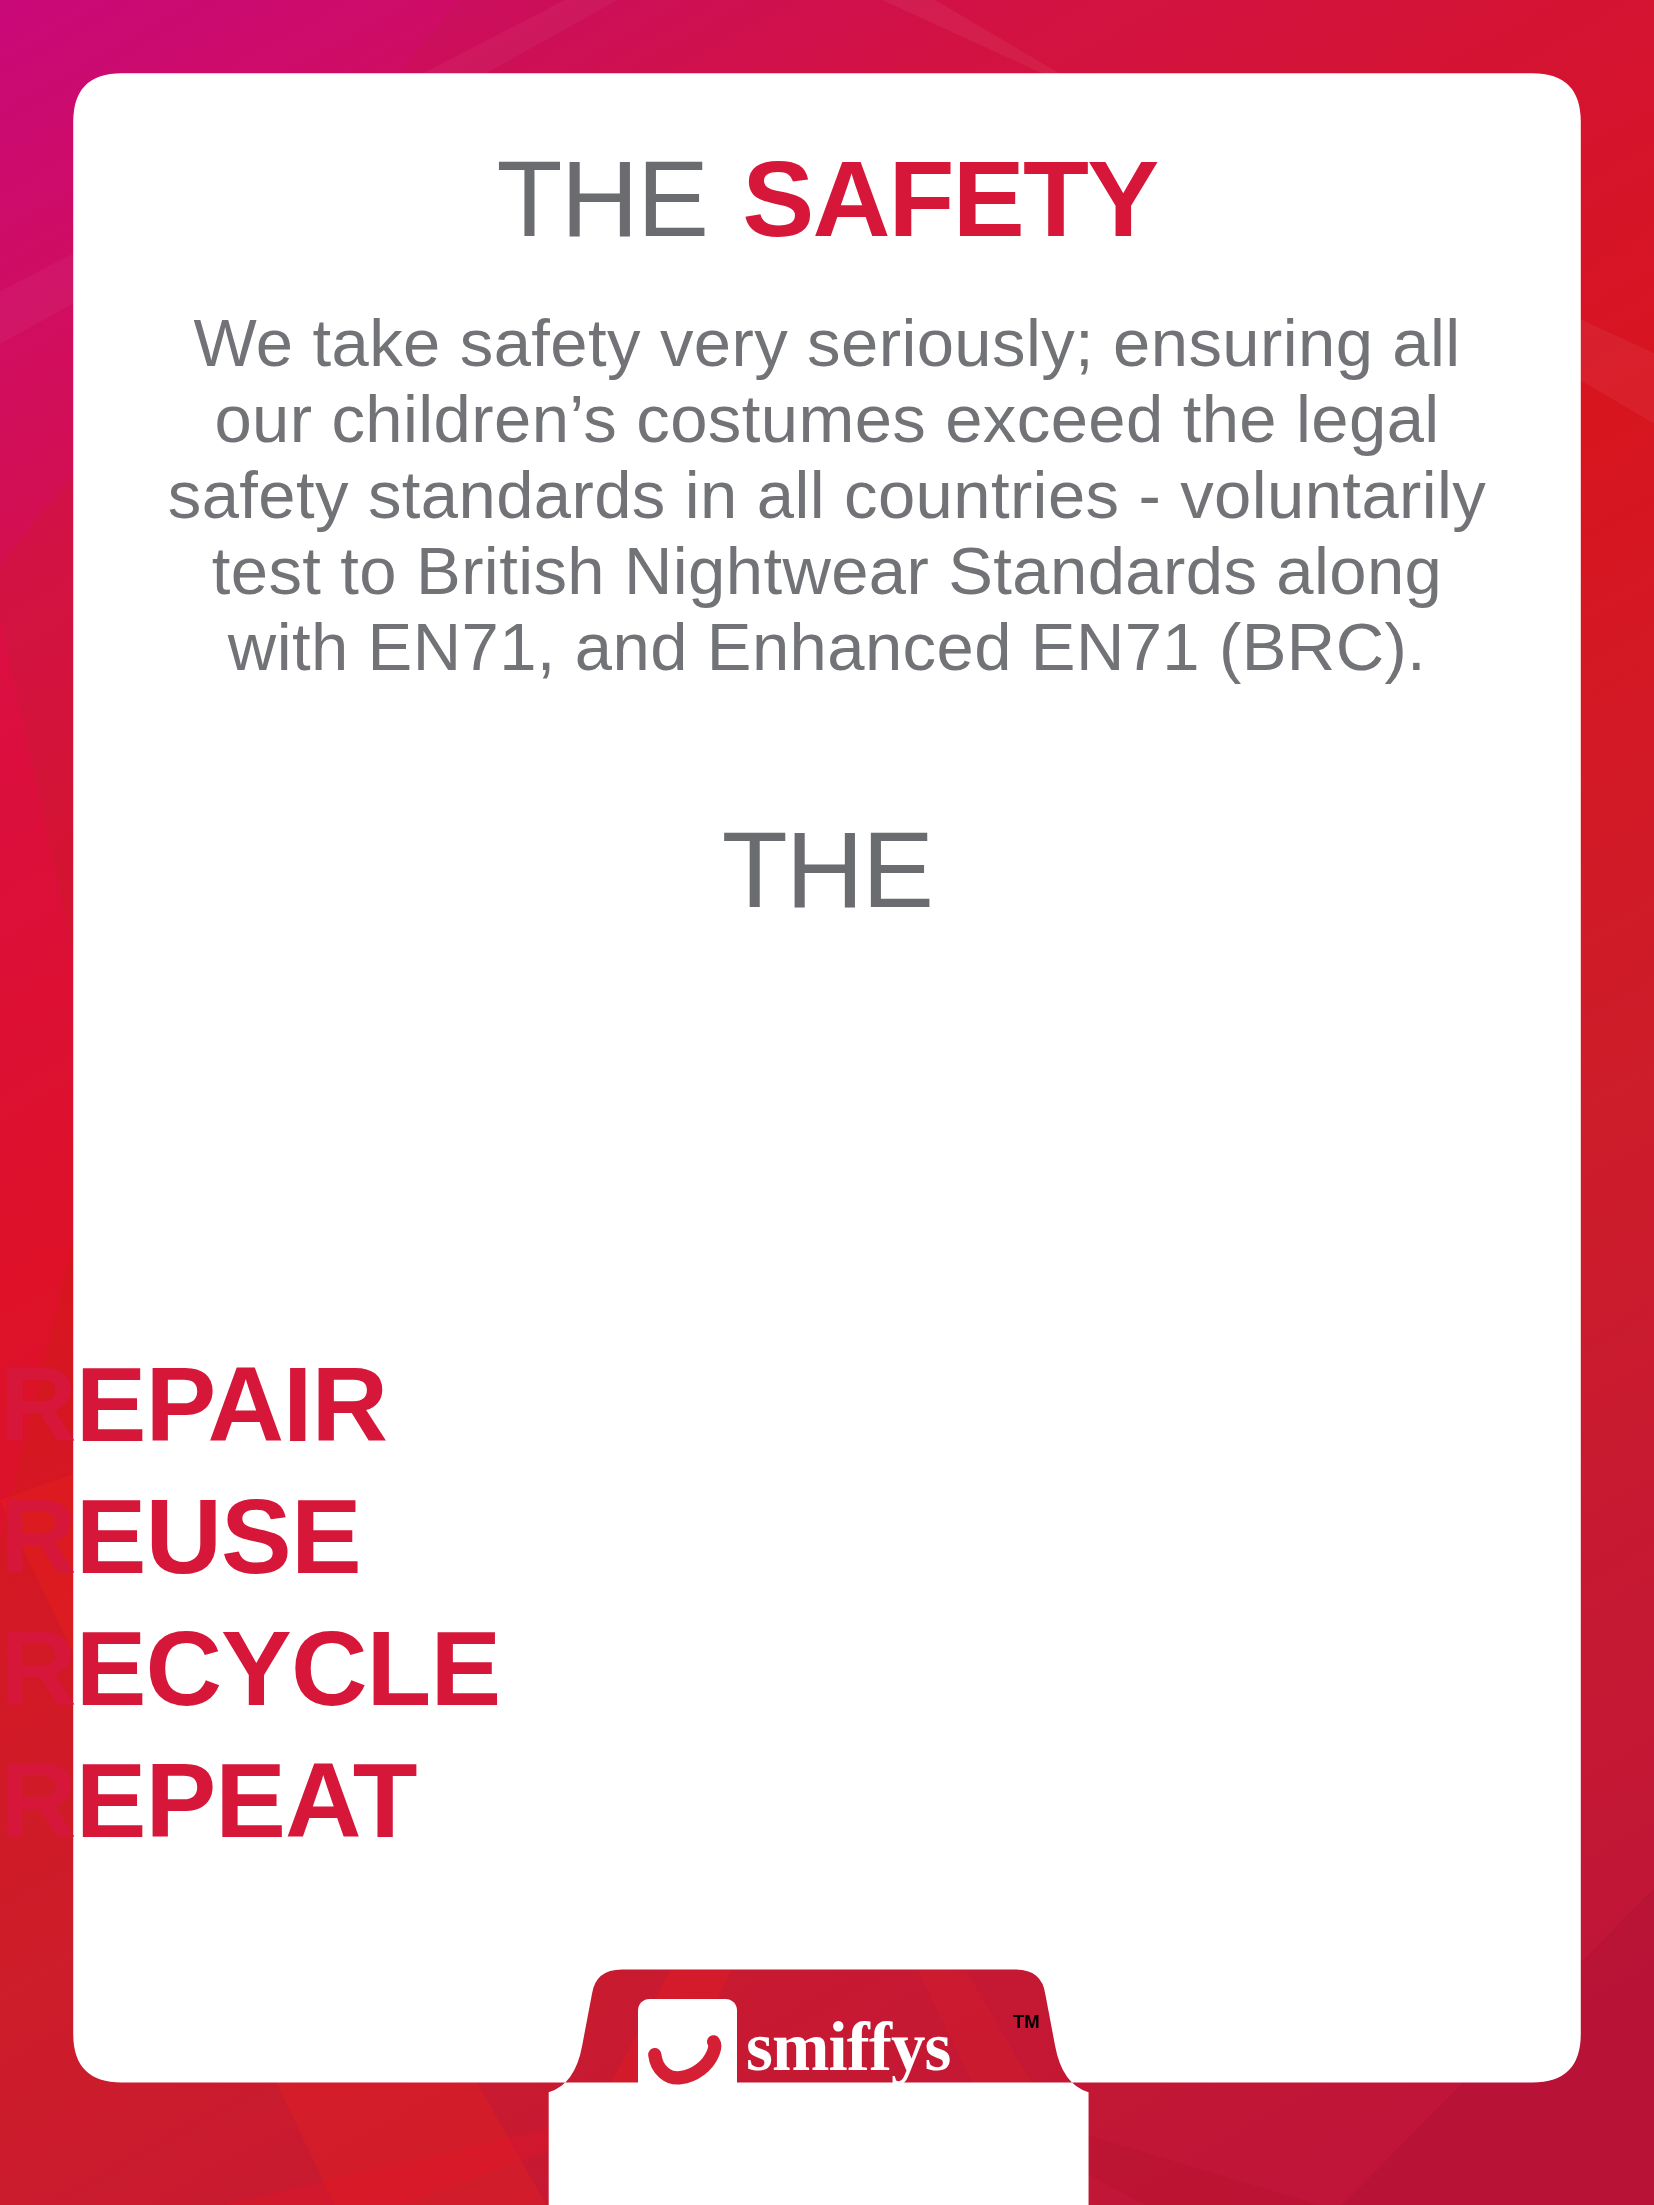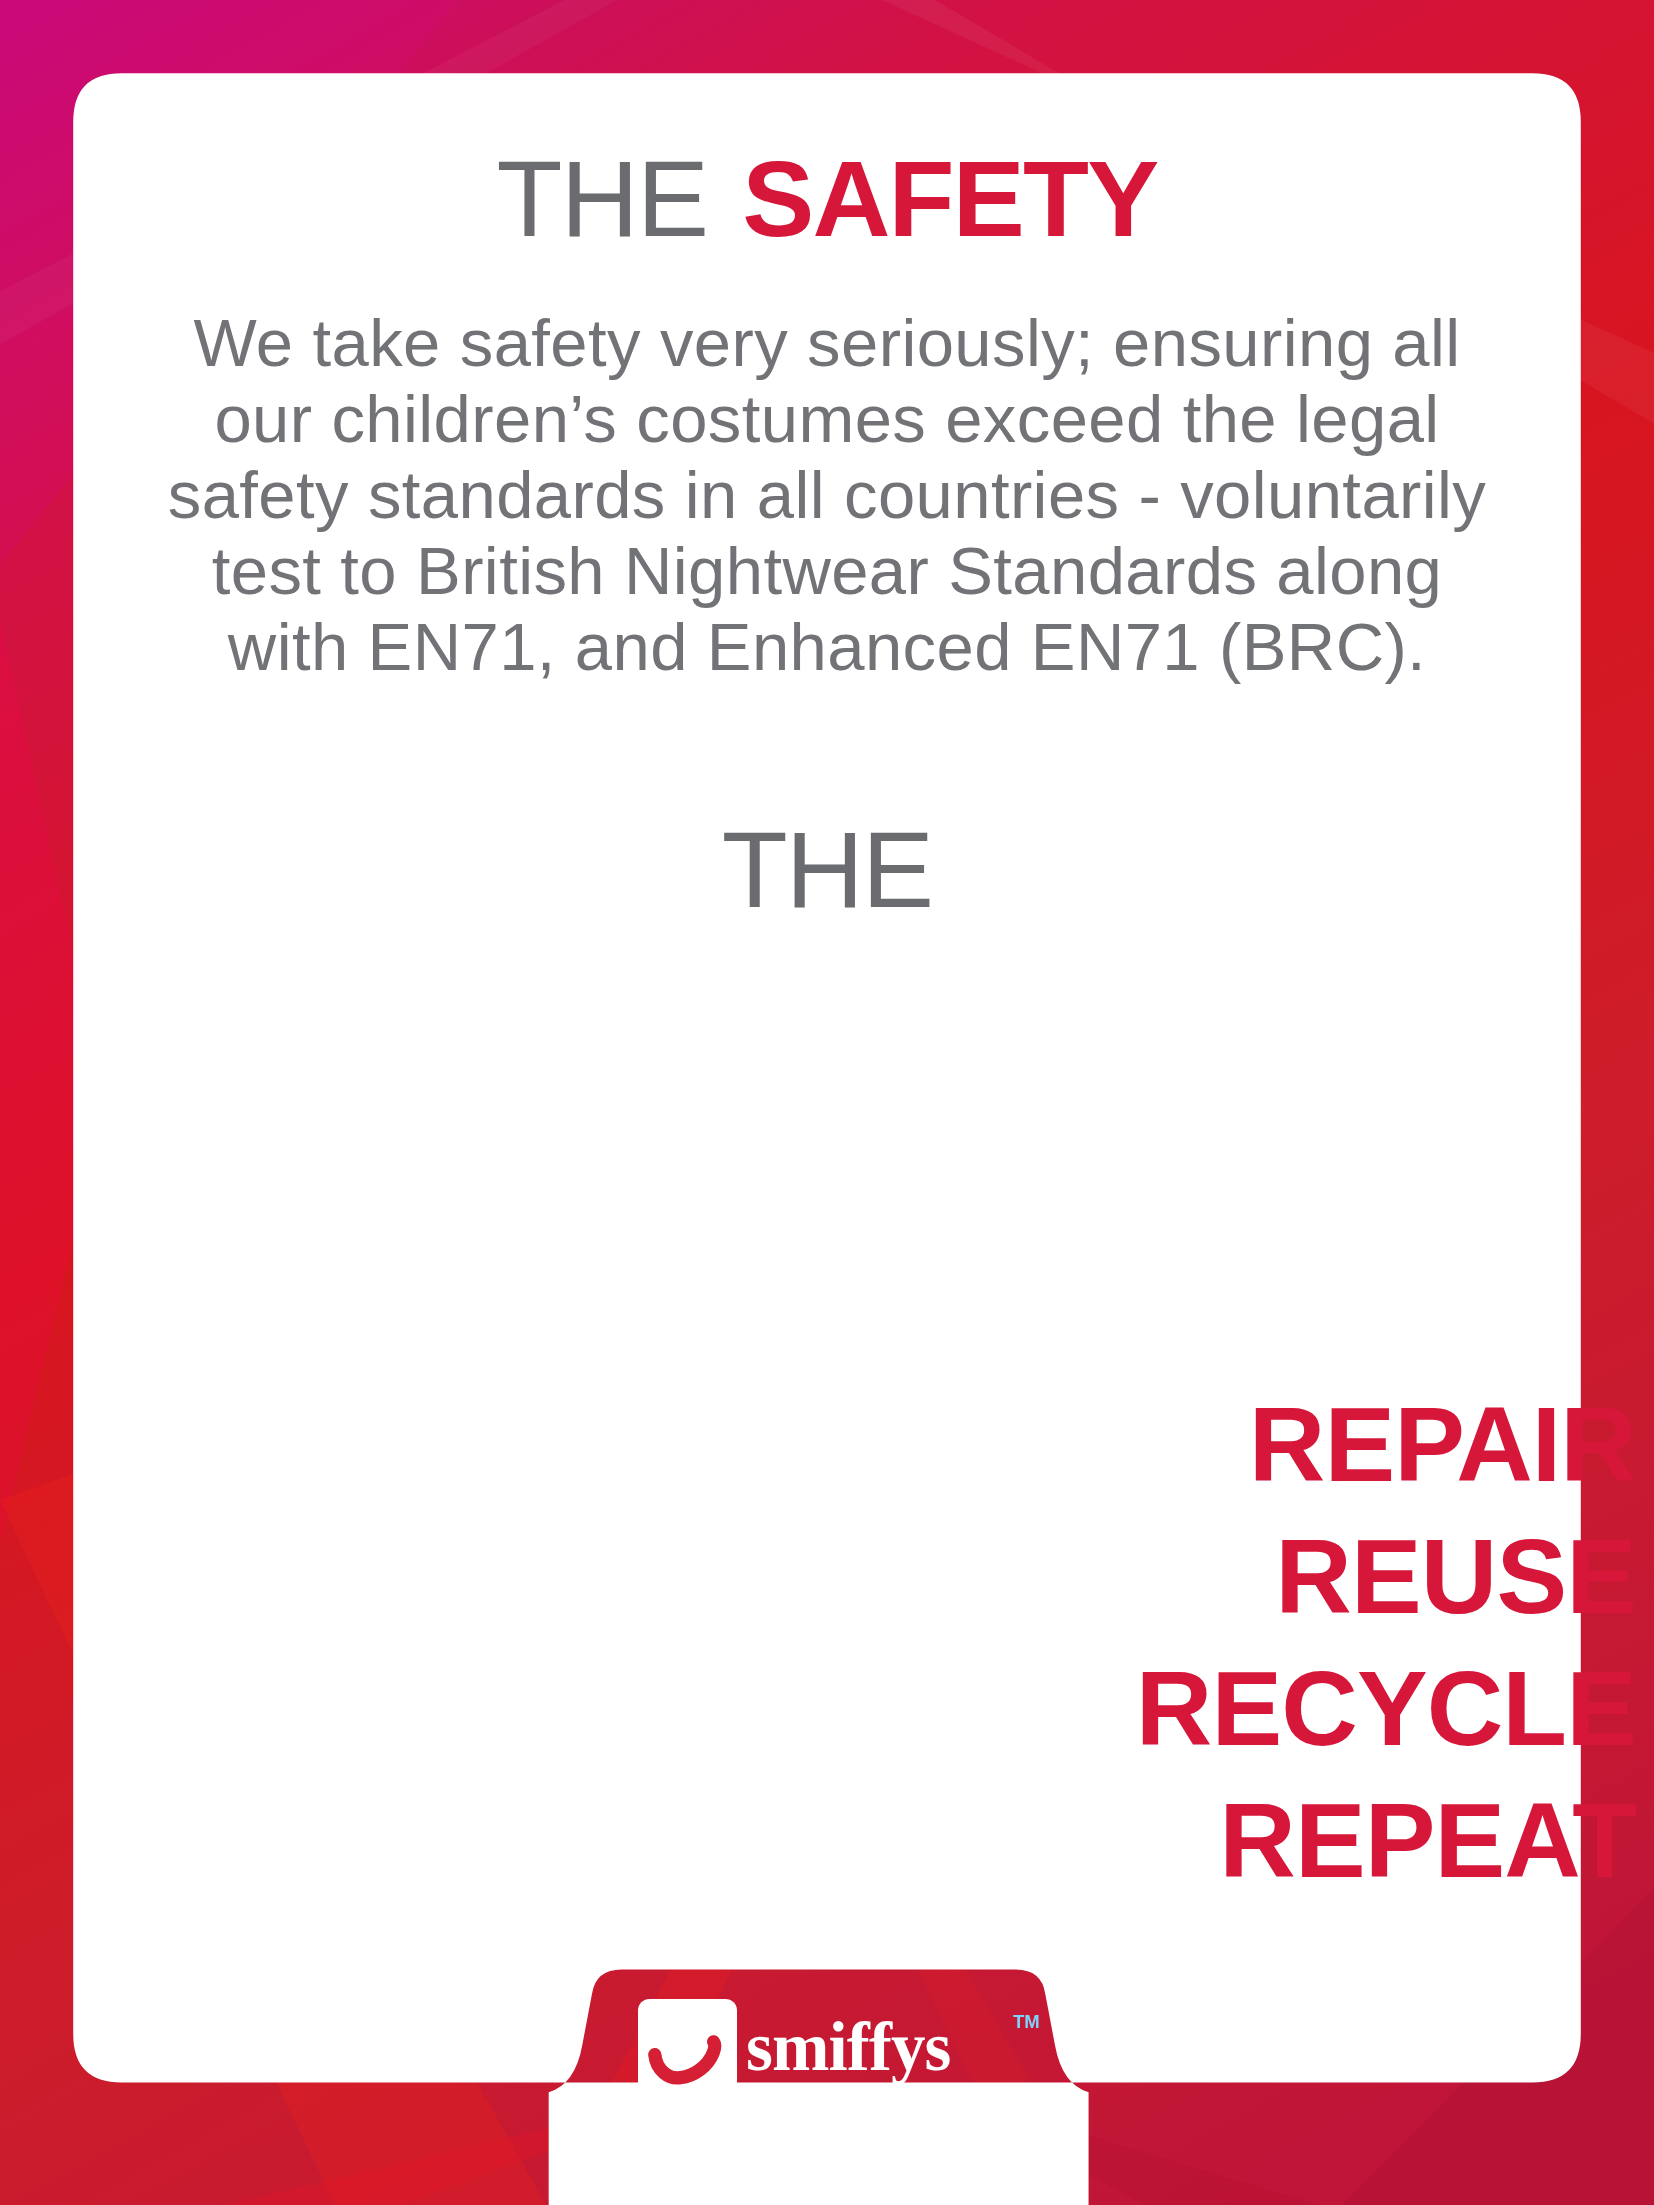--- a/index.html
+++ b/index.html
@@ -28,39 +28,38 @@
 
   .body-text{
     position:absolute;left:77px;width:1500px;text-align:center;
     color:var(--body-gray);font-size:67px;letter-spacing:0.4px;
     white-space:pre-line;font-weight:400;
   }
   #safety-body{top:305px;line-height:76px;}
   #sustainability-body{top:980px;line-height:74px;}
 
   #slogan{
-    position:absolute;left:0;top:1338px;width:1636px;text-align:right;
+    position:absolute;left:0;top:1338px;width:1636px;text-align:left;
     color:var(--brand-red);font-weight:700;font-size:106px;line-height:132px;
     letter-spacing:-0.9px;
-    margin-top:40px;
   }
 
   #logo-square{
     position:absolute;left:638px;top:1999px;width:99px;height:99px;
     background:var(--card-white);border-radius:11.5px;
   }
   #logo-square svg{position:absolute;left:0;top:0;width:99px;height:99px;}
   #brand-wordmark{
     position:absolute;left:746px;top:2013px;
     color:#ffffff;font-weight:700;font-size:69px;line-height:1;letter-spacing:-0.9px;
     font-family:Liberation Serif, serif;
   }
   #brand-trademark{
     position:absolute;left:1013px;top:2013px;
-    color:#7dd3fc;font-weight:700;font-size:18.5px;line-height:1;letter-spacing:0;
+    color:#000000;font-weight:700;font-size:18.5px;line-height:1;letter-spacing:0;
   }
   #website-url{
     position:absolute;left:0;top:2116px;width:1654px;text-align:center;
     color:#ffffff;font-weight:700;font-size:40px;line-height:1;letter-spacing:0.9px;
   }
 </style>
 </head>
 <body>
 
 <div id="page">

